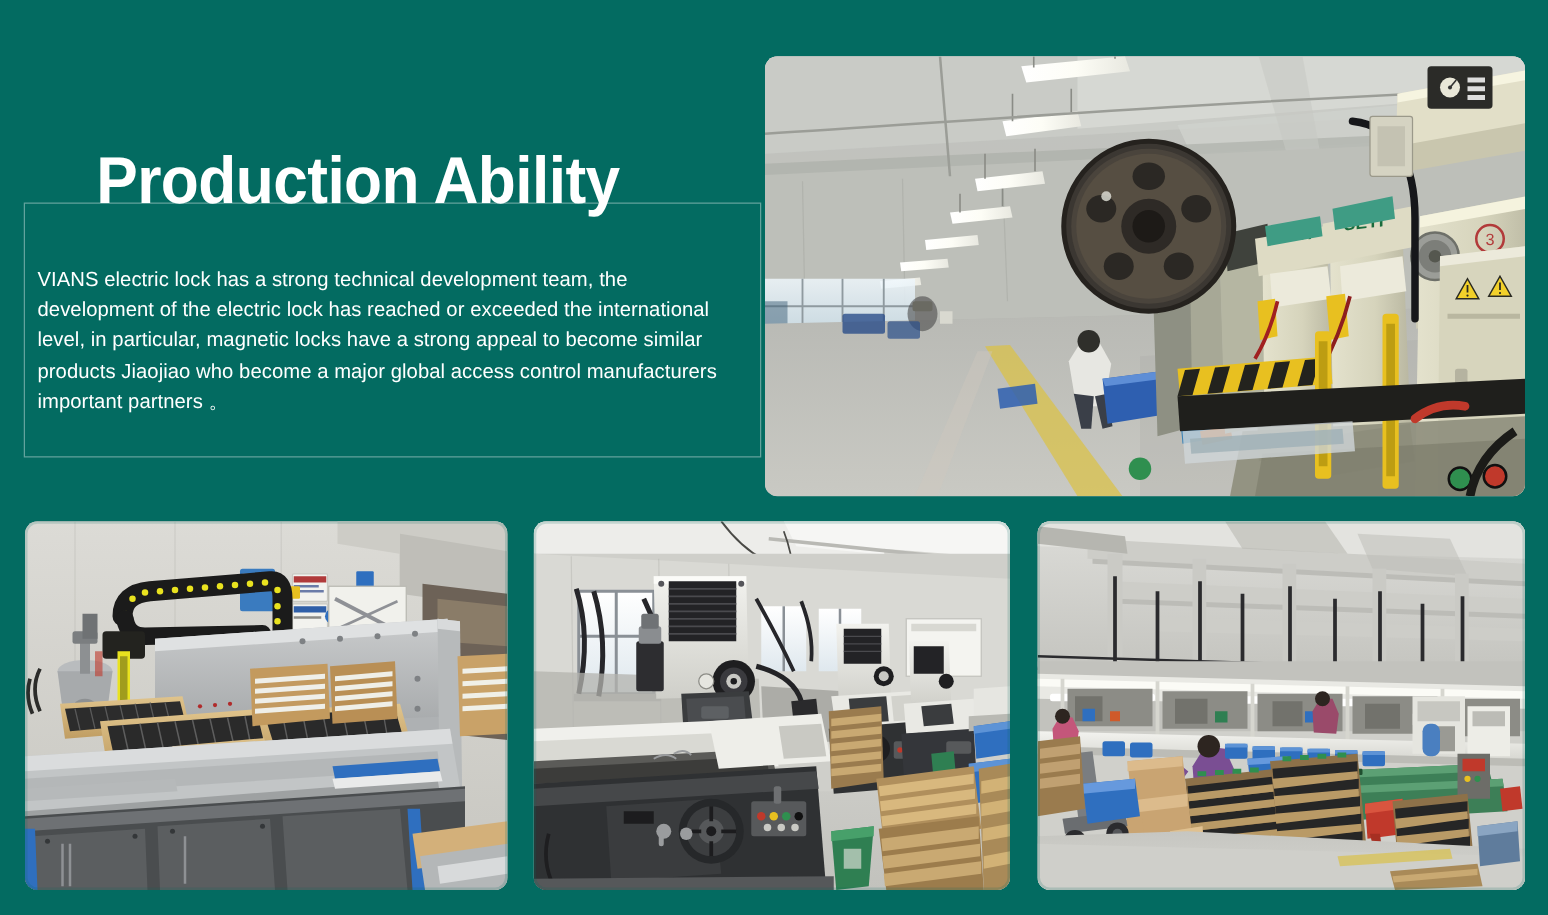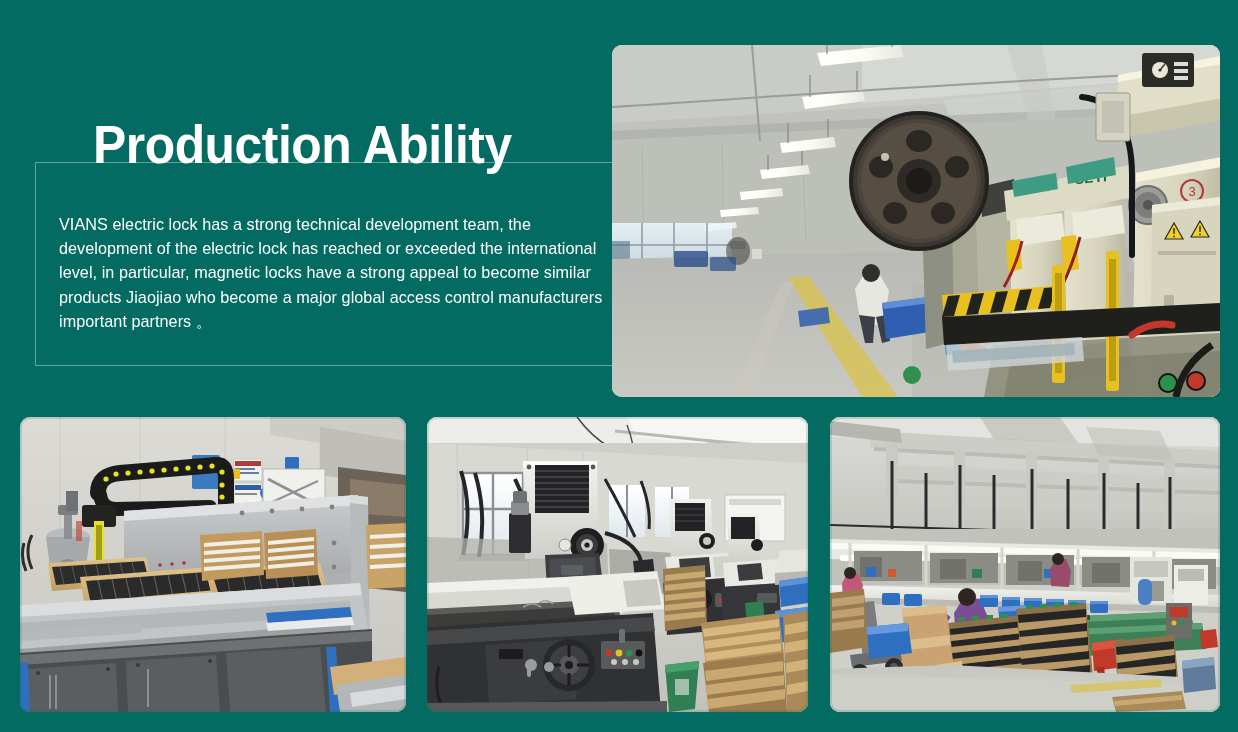--- a/index.html
+++ b/index.html
@@ -16,21 +16,21 @@
   #page {
     position: relative;
     width: 1238px;
     height: 732px;
     background: #036b61;
   }
 
   
   #text-col {
     position: absolute;
-    left: 16px;
+    left: 0;
     top: 0;
     width: 612px;
     height: 400px;
   }
   #page-title {
     position: absolute;
     left: 77px;
     top: 118px;
     font-size: 53px;
     font-weight: bold;
@@ -54,21 +54,20 @@
   }
   #desc-text {
     position: absolute;
     left: 30px;
     top: 212px;
     width: 552px;
     font-size: 16.2px;
     line-height: 24.2px;
     color: #ffffff;
     letter-spacing: 0.05px;
-    margin-left: 13px;
   }
 
   
   .photo {
     position: absolute;
     overflow: hidden;
     border-radius: 10px;
     background: #b9bcb8;
   }
   .photo svg { display: block; }

